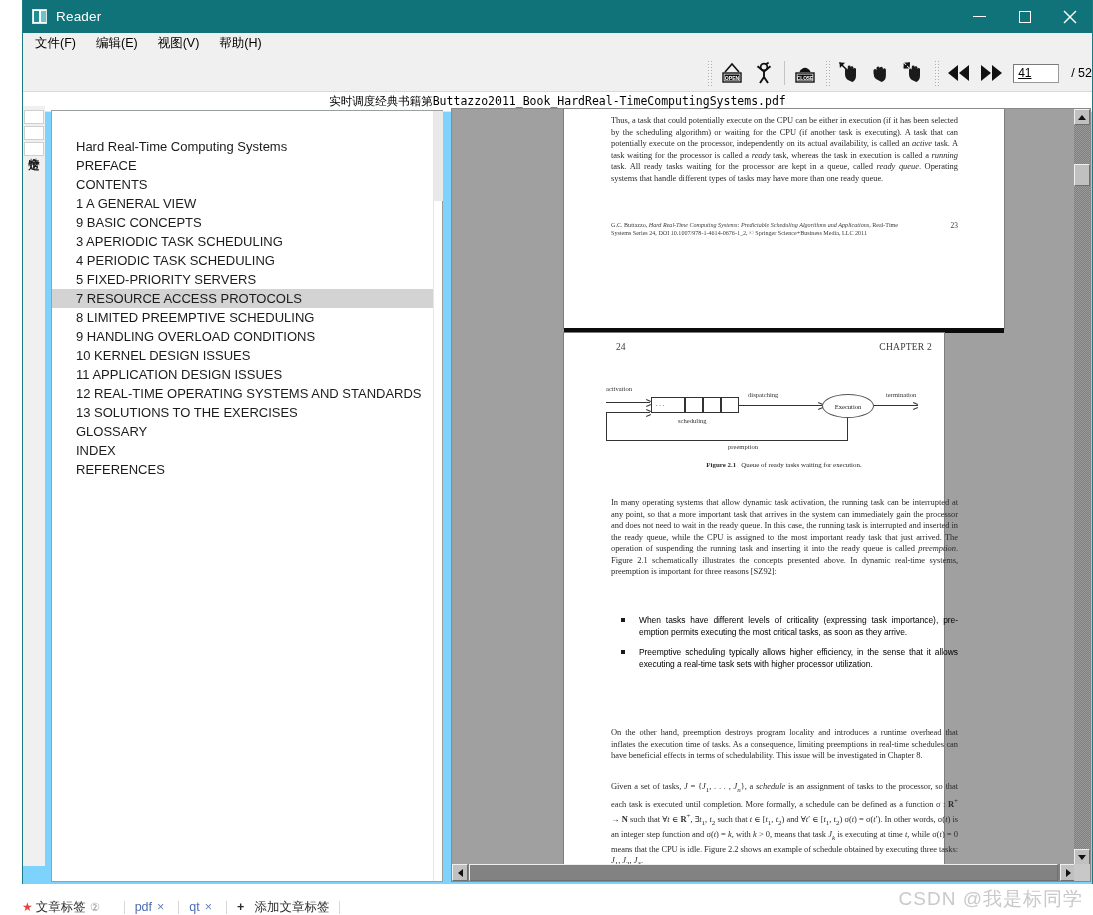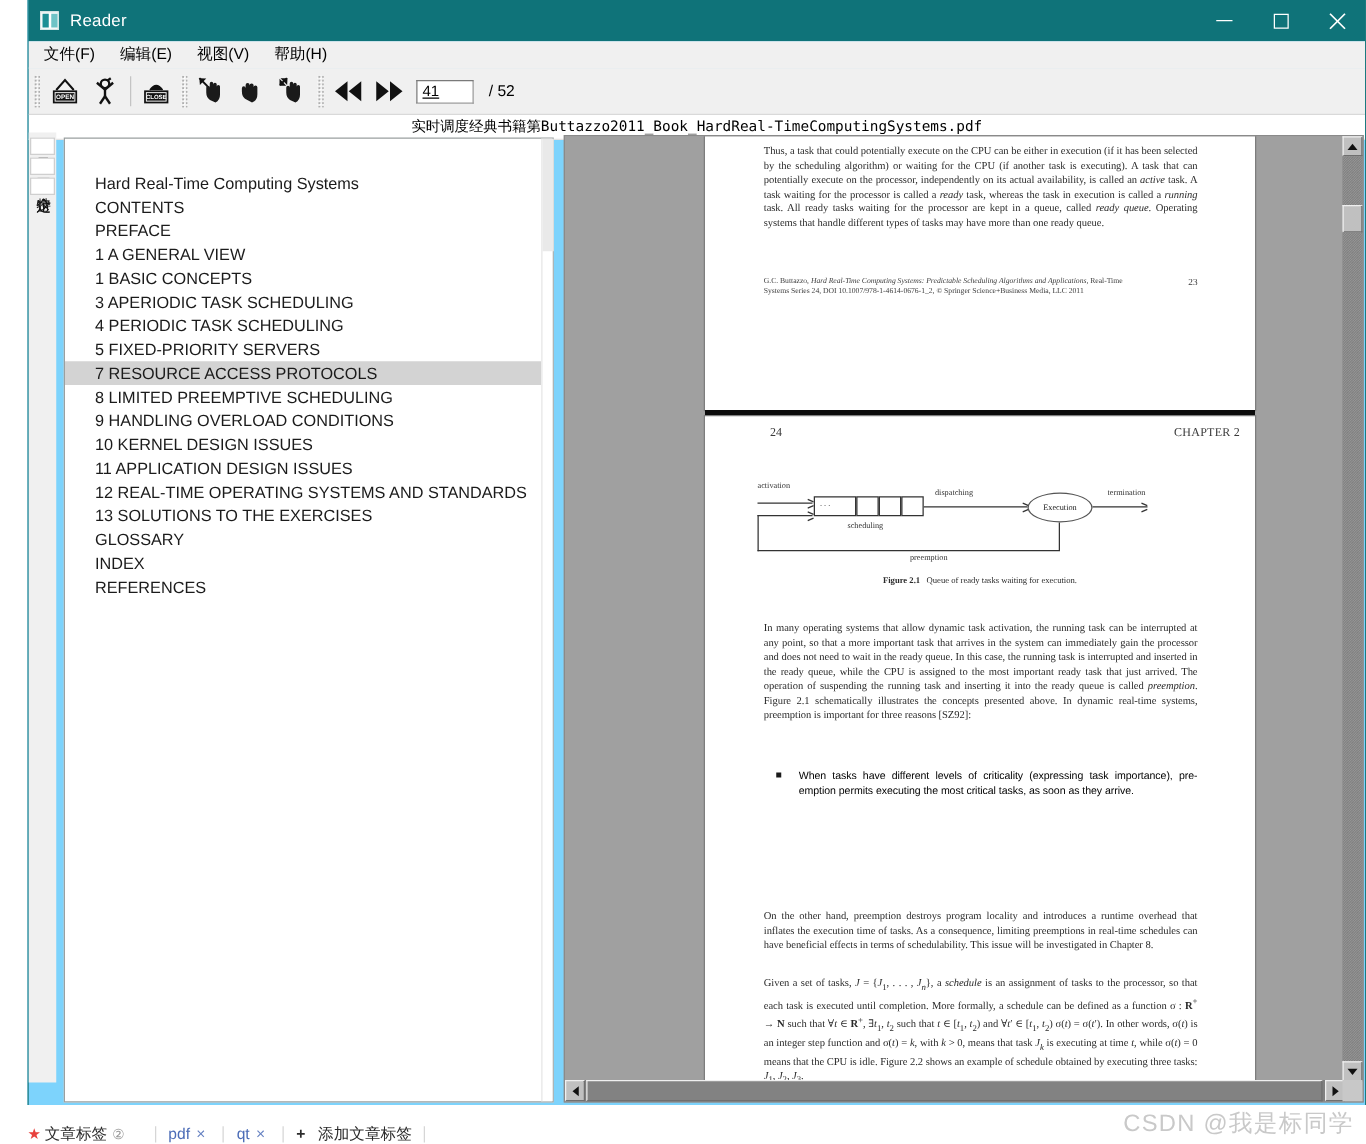--- a/index.html
+++ b/index.html
@@ -94,20 +94,21 @@
   .menu-item{
     font-size:12.5px; color:#000; padding:2px 8px; margin-left:4px;
     white-space:nowrap;
   }
 
   
   .toolbar{
     position:absolute; left:0; top:55px; width:1069px; height:37px;
     background:#f0f0f0; display:flex; align-items:center;
     border-bottom:1px solid #d9d9d9;
+    justify-content:flex-end;
   }
   .grip{
     width:5px; height:26px; margin-left:4px; margin-right:4px;
     background-image:
       radial-gradient(#a8a8a8 40%, transparent 41%),
       radial-gradient(#ffffff 40%, transparent 41%);
     background-size:3px 3px, 3px 3px;
     background-position:0 0, 1px 1px;
     opacity:.9;
   }
@@ -179,21 +180,21 @@
   }
   .pdf-scrollarea{
     position:absolute; left:0; top:0; width:624px; height:756px;
     overflow:hidden; background:#a0a0a0;
   }
   .pdf-page{
     position:absolute; background:#ffffff; left:112px;
     box-shadow:0 0 0 1px #7d7d7d;
   }
   .pdf-page.p1{ top:0px; width:440px; height:219px; }
-  .pdf-page.p2{ top:224px; width:440px; height:538px; }
+  .pdf-page.p2{ top:224px; width:380px; height:538px; }
   .page-gap{
     position:absolute; left:112px; top:219px; width:440px; height:5px;
     background:#0b0b0b;
   }
 
   .ptxt{
     position:absolute;
     font-family:"Liberation Serif","DejaVu Serif",serif;
     color:#2a2a2a; text-align:justify;
   }
@@ -421,24 +422,24 @@
         <span>缩略图</span>
       </div>
       <div class="vtab">
         <span>这个特定</span>
       </div>
     </div>
 
     <div class="toc-panel">
       <div class="toc-list">
         <div class="toc-item">Hard Real-Time Computing Systems</div>
+        <div class="toc-item">PREFACE</div>
         <div class="toc-item">CONTENTS</div>
-        <div class="toc-item">PREFACE</div>
         <div class="toc-item">1 A GENERAL VIEW</div>
-        <div class="toc-item">1 BASIC CONCEPTS</div>
+        <div class="toc-item">9 BASIC CONCEPTS</div>
         <div class="toc-item">3 APERIODIC TASK SCHEDULING</div>
         <div class="toc-item">4 PERIODIC TASK SCHEDULING</div>
         <div class="toc-item">5 FIXED-PRIORITY SERVERS</div>
         <div class="toc-item selected">7 RESOURCE ACCESS PROTOCOLS</div>
         <div class="toc-item">8 LIMITED PREEMPTIVE SCHEDULING</div>
         <div class="toc-item">9 HANDLING OVERLOAD CONDITIONS</div>
         <div class="toc-item">10 KERNEL DESIGN ISSUES</div>
         <div class="toc-item">11 APPLICATION DESIGN ISSUES</div>
         <div class="toc-item">12 REAL-TIME OPERATING SYSTEMS AND STANDARDS</div>
         <div class="toc-item">13 SOLUTIONS TO THE EXERCISES</div>
@@ -509,20 +510,24 @@
               &nbsp;&nbsp;<span>Queue of ready tasks waiting for execution.</span>
             </div>
           </div>
 
           <div class="ptxt body-par" style="left:47px; top:164px; width:347px;">In many operating systems that allow dynamic task activation, the running task can be interrupted at any point, so that a more important task that arrives in the system can immediately gain the processor and does not need to wait in the ready queue. In this case, the running task is interrupted and inserted in the ready queue, while the CPU is assigned to the most important ready task that just arrived. The operation of suspending the running task and inserting it into the ready queue is called <i>preemption</i>. Figure 2.1 schematically illustrates the concepts presented above. In dynamic real-time systems, preemption is important for three reasons [SZ92]:</div>
 
           <div class="blist" style="left:47px; top:282px; width:347px;">
             <div class="bli body-par">
               <span class="sq"></span>
               <span>When tasks have different levels of criticality (expressing task importance), pre-emption permits executing the most critical tasks, as soon as they arrive.</span>
+            </div>
+            <div class="bli body-par">
+              <span class="sq"></span>
+              <span>Preemptive scheduling typically allows higher efficiency, in the sense that it allows executing a real-time task sets with higher processor utilization.</span>
             </div>
           </div>
 
           <div class="ptxt body-par" style="left:47px; top:394px; width:347px;">On the other hand, preemption destroys program locality and introduces a runtime overhead that inflates the execution time of tasks. As a consequence, limiting preemptions in real-time schedules can have beneficial effects in terms of schedulability. This issue will be investigated in Chapter 8.</div>
 
           <div class="ptxt body-par" style="left:47px; top:448px; width:347px;">Given a set of tasks, <i>J</i> = {<i>J</i><sub>1</sub>, . . . , <i>J<sub>n</sub></i>}, a <i>schedule</i> is an assignment of tasks to the processor, so that each task is executed until completion. More formally, a schedule can be defined as a function σ : <b>R</b><sup>+</sup> → <b>N</b> such that ∀<i>t</i> ∈ <b>R</b><sup>+</sup>, ∃<i>t</i><sub>1</sub>, <i>t</i><sub>2</sub> such that <i>t</i> ∈ [<i>t</i><sub>1</sub>, <i>t</i><sub>2</sub>) and ∀<i>t</i>′ ∈ [<i>t</i><sub>1</sub>, <i>t</i><sub>2</sub>) σ(<i>t</i>) = σ(<i>t</i>′). In other words, σ(<i>t</i>) is an integer step function and σ(<i>t</i>) = <i>k</i>, with <i>k</i> &gt; 0, means that task <i>J<sub>k</sub></i> is executing at time <i>t</i>, while σ(<i>t</i>) = 0 means that the CPU is idle. Figure 2.2 shows an example of schedule obtained by executing three tasks: <i>J</i><sub>1</sub>, <i>J</i><sub>2</sub>, <i>J</i><sub>3</sub>.</div>
         </div>
 
       </div>
 

